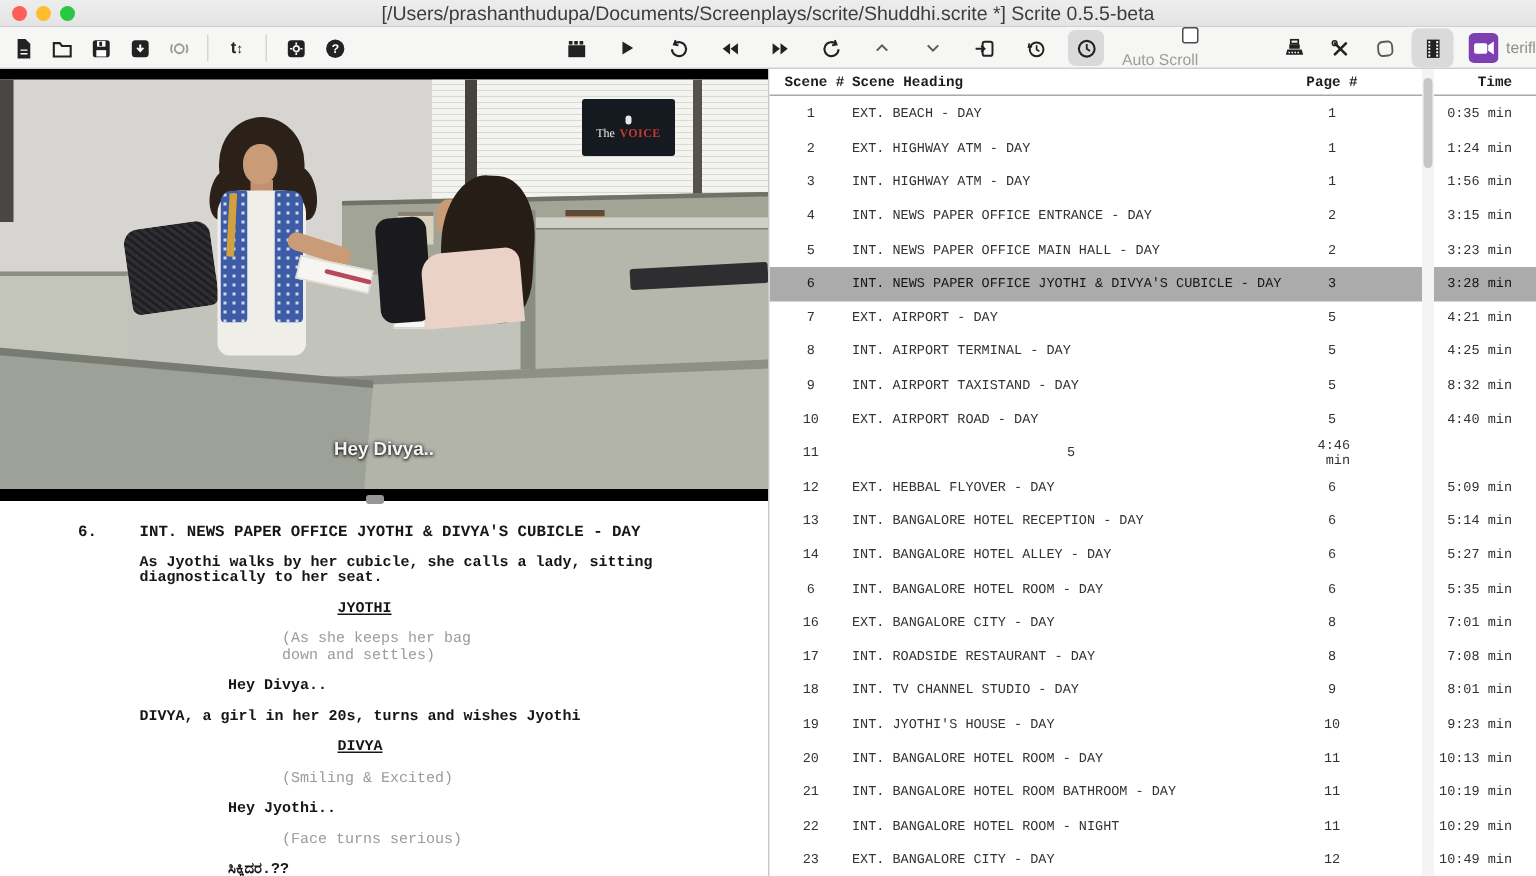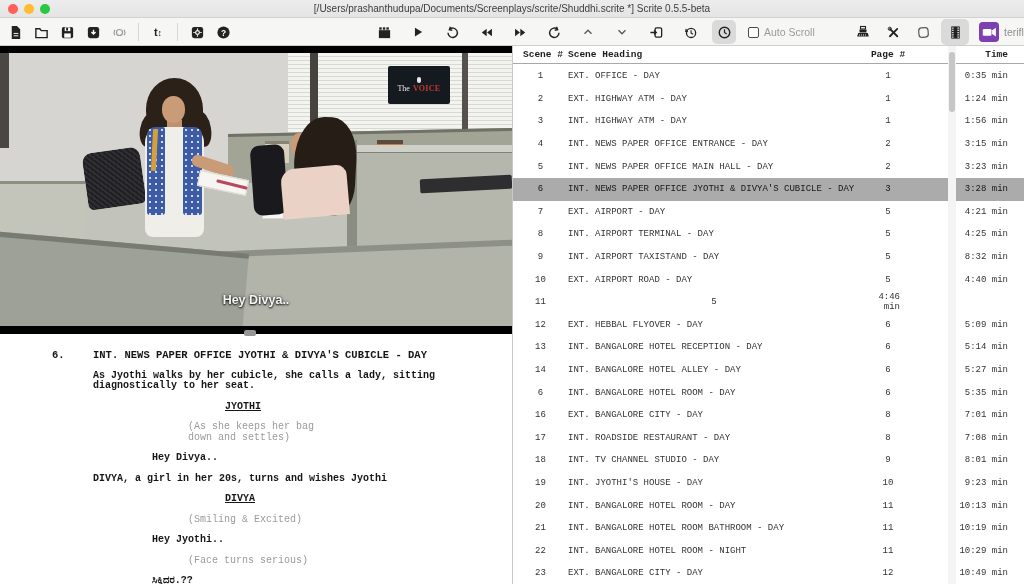--- a/index.html
+++ b/index.html
@@ -16,40 +16,40 @@
     position:absolute; left:0; top:0; width:1024px; height:18px;
     background:linear-gradient(#ededed,#e4e4e4);
     border-bottom:1px solid #d2d2d2;
     display:flex; align-items:center; justify-content:center;
   }
   .traffic { position:absolute; left:8px; top:4px; display:flex; gap:6px; }
   .light { width:10px; height:10px; border-radius:50%; }
   .light.red { background:#ff5f57; }
   .light.yellow { background:#febc2e; }
   .light.green { background:#28c840; }
-  .win-title { font-size:10px; color:#3c3c3c; white-space:nowrap; }
+  .win-title { font-size:13px; color:#3c3c3c; white-space:nowrap; }
 
   
   .toolbar {
     position:absolute; left:0; top:18px; width:1024px; height:28px;
     background:#f6f6f5; border-bottom:1px solid #cfcfcf;
   }
   .tb-group { position:absolute; top:0; height:28px; display:flex; align-items:center; }
   .tb-left { left:3px; gap:2px; }
   .tb-mid { left:372px; gap:10px; }
   .tb-right { left:851px; gap:6px; }
   .tb-btn {
     width:24px; height:24px; display:flex; align-items:center; justify-content:center;
     border-radius:5px; flex:0 0 auto;
   }
   .tb-btn.selected { background:#dadada; }
   .tb-sep { width:1px; height:18px; background:#d6d6d6; margin:0 5px; }
   .t-glyph { font-size:11px; font-weight:bold; color:#222; line-height:1; }
   .t-glyph .updown { font-size:9px; font-weight:normal; }
-  .chk-wrap { display:flex; align-items:flex-end; gap:5px; margin-left:2px; }
+  .chk-wrap { display:flex; align-items:flex-end; gap:5px; margin-left:2px;flex-direction:column; }
   .checkbox { width:11px; height:11px; border:1.5px solid #4c4c4c; border-radius:2px; background:#fff; }
   .chk-label { font-size:10.5px; color:#9b9b9b; }
   .brand { display:flex; align-items:center; gap:5px; margin-left:4px; }
   .brand-label { font-size:10.5px; color:#8f8f8f; }
 
   
   .main { position:absolute; left:0; top:46px; width:1024px; height:538px; }
   .left-panel { position:absolute; left:0; top:0; width:512px; height:538px; background:#fff; }
   .right-panel { position:absolute; left:512px; top:0; width:444px; height:538px; background:#fff; border-left:1px solid #c9c9c9;padding-left:20px; }
 
@@ -432,21 +432,21 @@
     <div class="right-panel">
       <div class="table-header">
         <div class="h-num">Scene #</div>
         <div class="h-head">Scene Heading</div>
         <div class="h-page">Page #</div>
         <div class="h-time">Time</div>
       </div>
       <div class="table-rows">
           <div class="srow">
             <div class="cell c-num">1</div>
-            <div class="cell c-head">EXT. OFFICE - DAY</div>
+            <div class="cell c-head">EXT. BEACH - DAY</div>
             <div class="cell c-page">1</div>
             <div class="cell c-time">0:35 min</div>
           </div>
           <div class="srow">
             <div class="cell c-num">2</div>
             <div class="cell c-head">EXT. HIGHWAY ATM - DAY</div>
             <div class="cell c-page">1</div>
             <div class="cell c-time">1:24 min</div>
           </div>
           <div class="srow">

